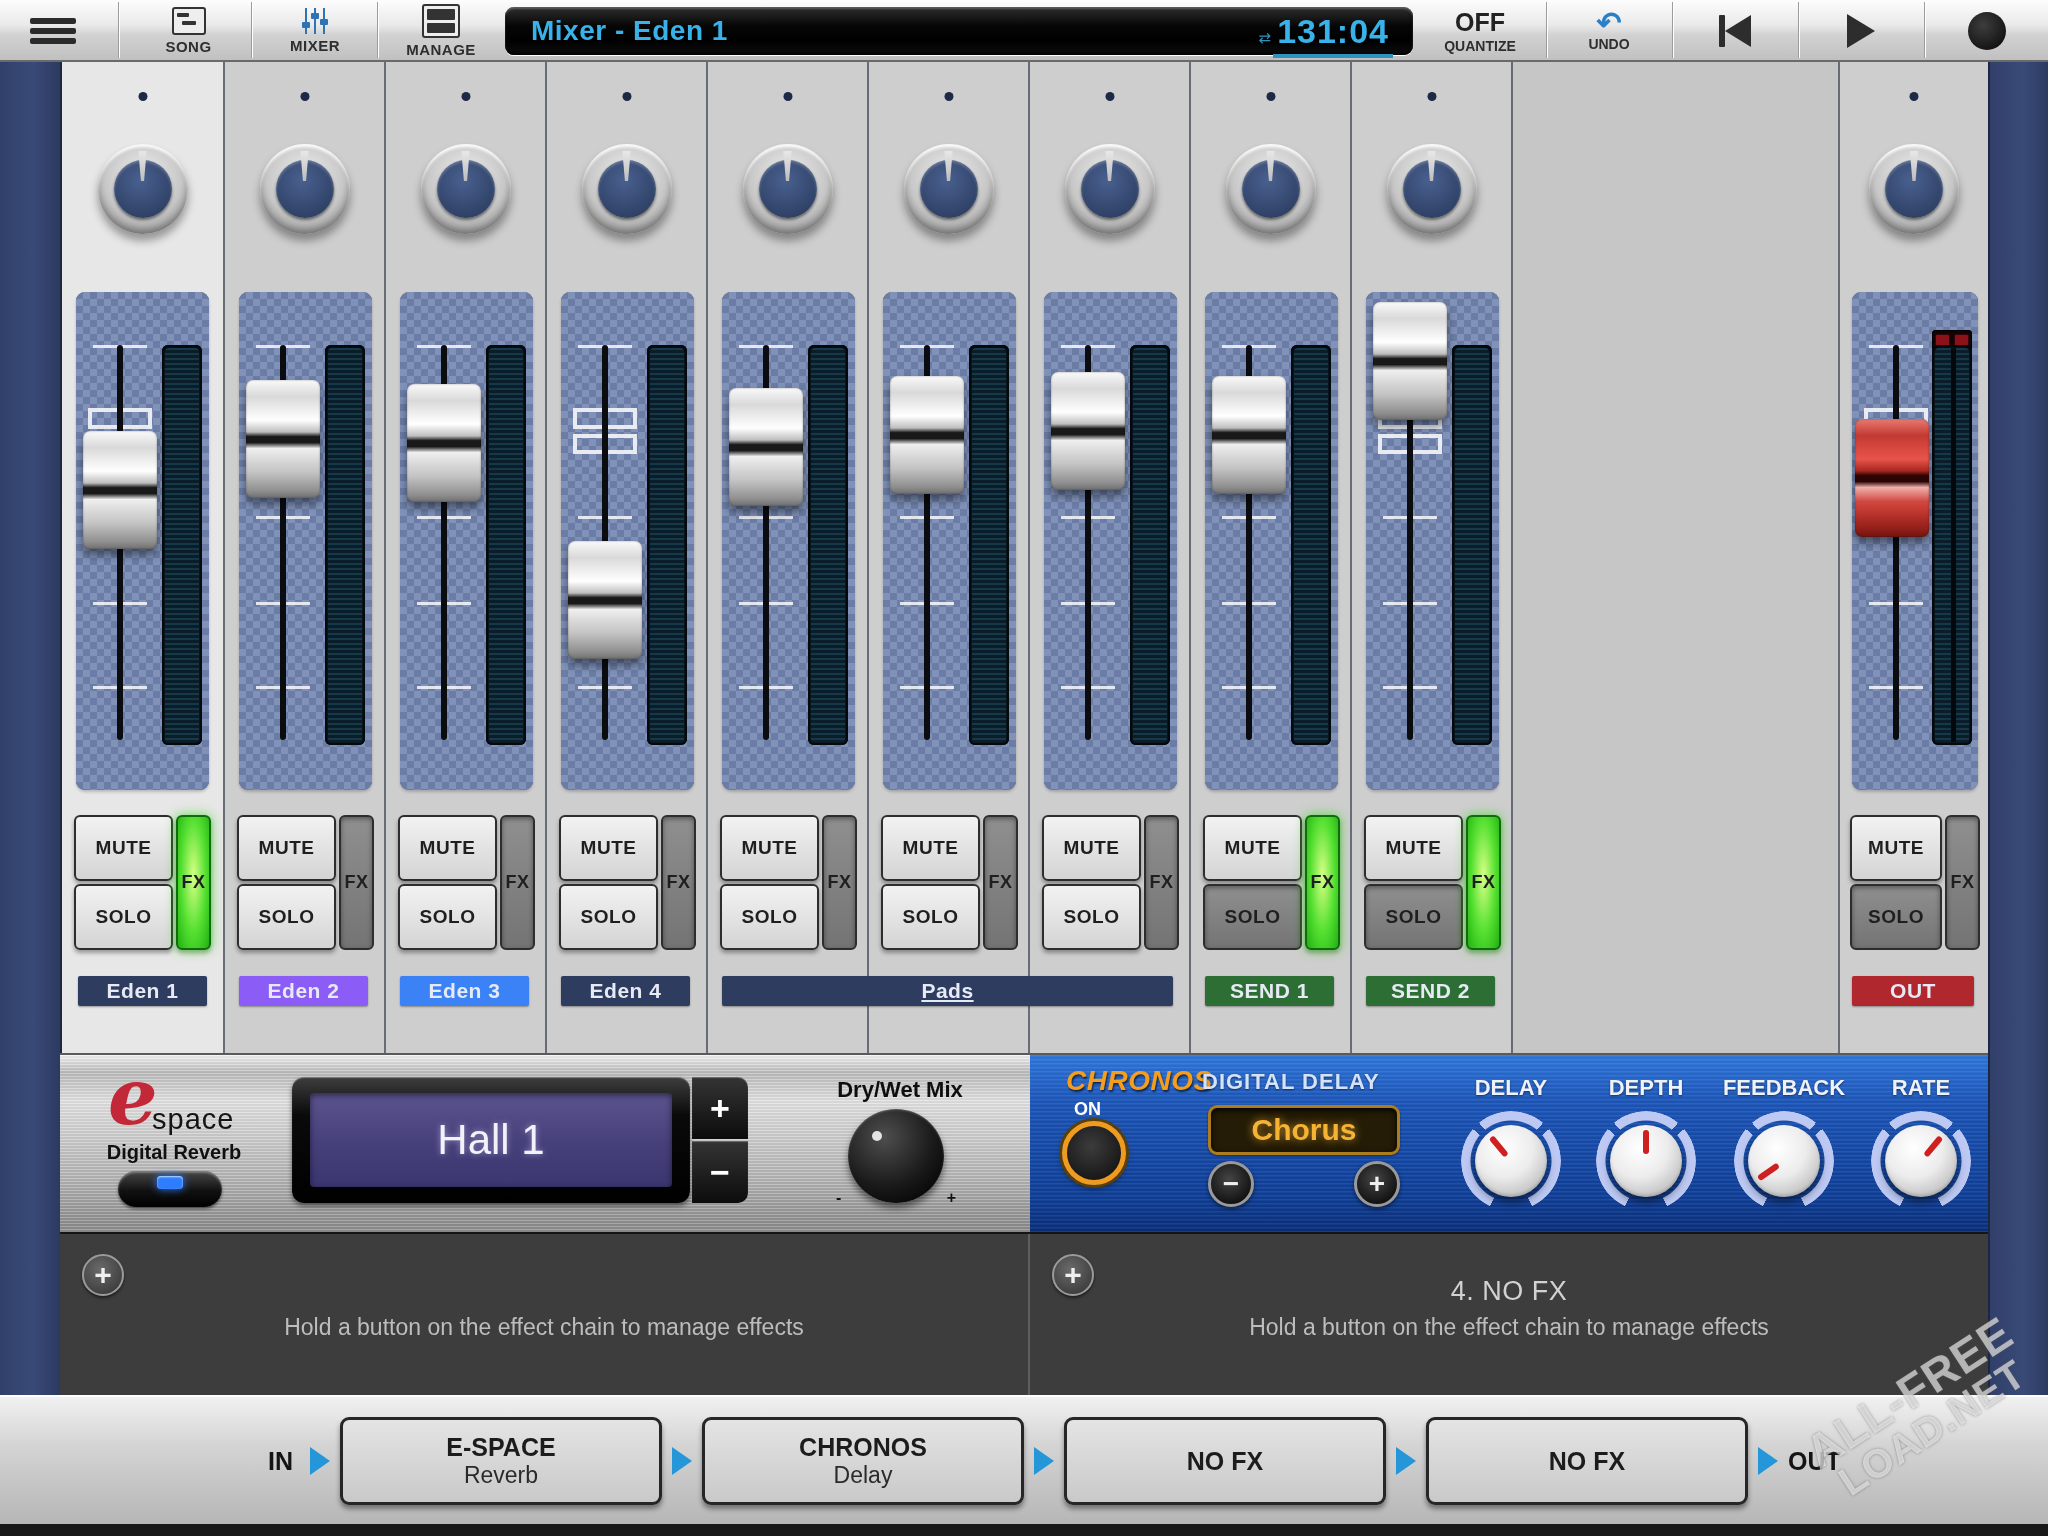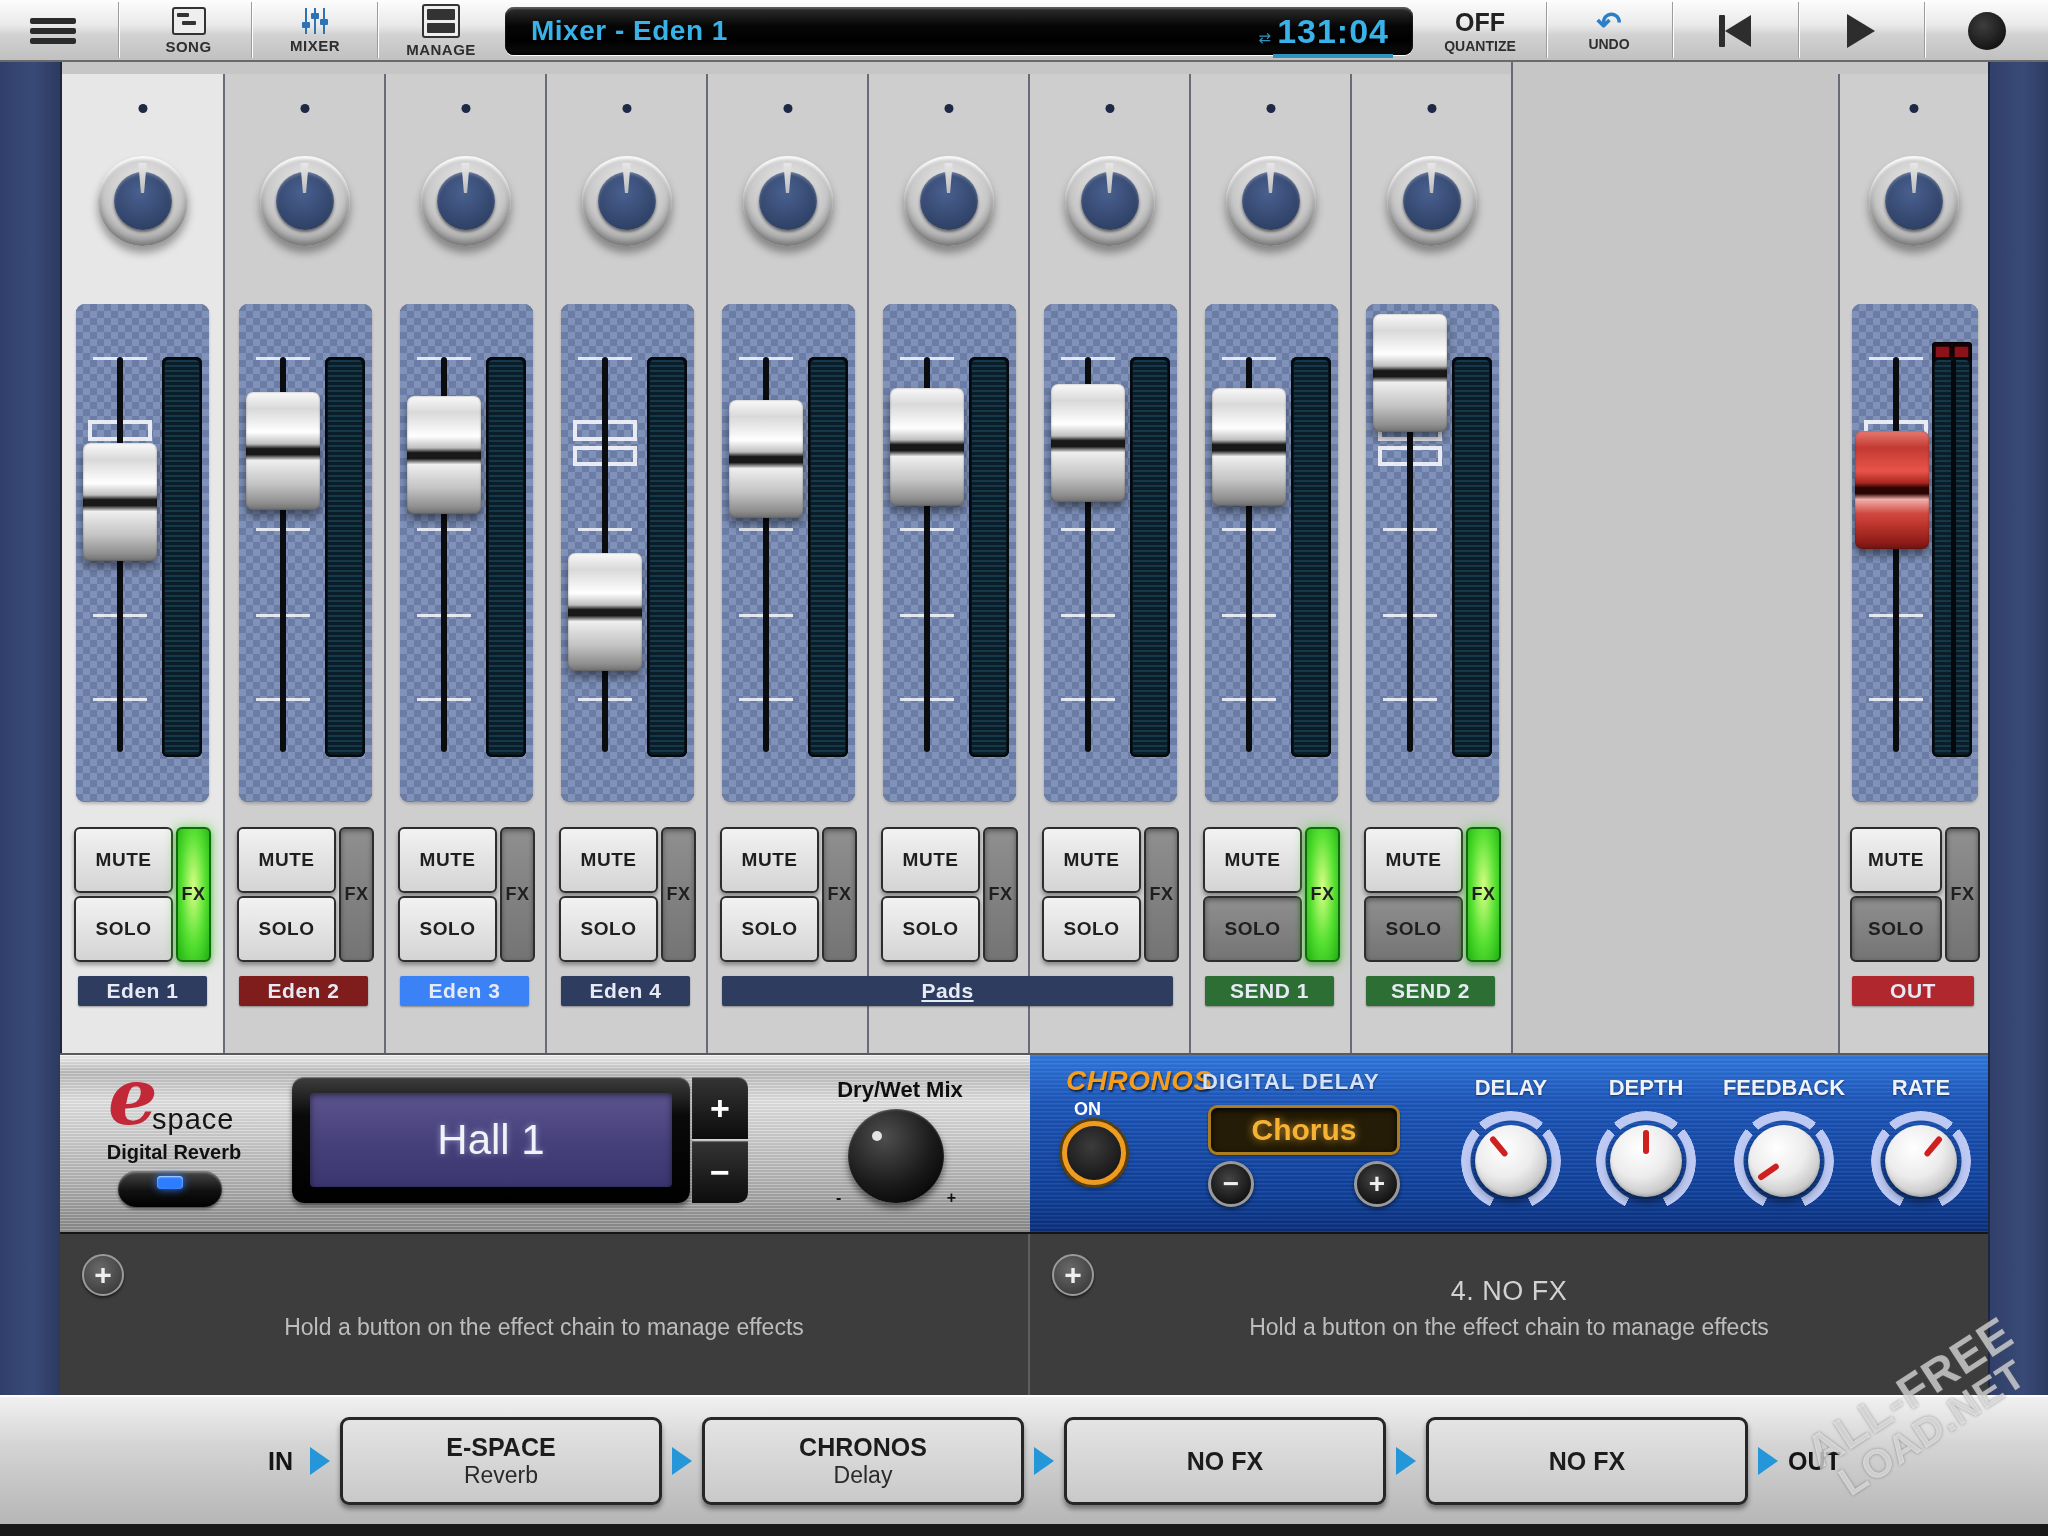--- a/index.html
+++ b/index.html
@@ -45,21 +45,21 @@
   .ic-play{width:0;height:0;border-top:17px solid transparent;border-bottom:17px solid transparent;border-left:28px solid #2d2d2d;}
   .ic-rec{width:38px;height:38px;border-radius:50%;background:radial-gradient(circle at 40% 35%,#3d3d3d,#141414 75%);}
 
   
   .rail{top:62px;width:60px;height:1462px;background:linear-gradient(90deg,#31406a,#394a77 55%,#2c3a60);}
   #rail-left{left:0;border-right:3px solid #1d2741;}
   #rail-right{left:1988px;border-left:2px solid #1d2741;}
 
   
   #mixer{left:62px;top:62px;width:1926px;height:991px;background:#c6c6c6;}
-  .strip{position:absolute;top:12px;height:991px;background:#cecece;box-sizing:border-box;border-left:2px solid rgba(70,75,92,.75);}
+  .strip{position:absolute;top:0;height:991px;background:#cecece;box-sizing:border-box;border-left:2px solid rgba(70,75,92,.75);}
   .strip.first{border-left:none;}
   .strip.selected{background:#e7e7e7;}
   .dot{position:absolute;top:30px;left:50%;transform:translateX(-50%);width:9px;height:9px;border-radius:50%;background:#1e2946;}
   .panknob{position:absolute;top:82px;left:50%;transform:translateX(-50%);width:90px;height:90px;border-radius:50%;
     background:radial-gradient(circle at 50% 38%,#f2f2f2,#c6c6c6 55%,#8d8d8d 85%,#777);
     box-shadow:0 7px 9px rgba(0,0,0,.35), inset 0 -4px 6px rgba(0,0,0,.25), inset 0 3px 3px #fff;cursor:pointer;}
   .panknob .inner{position:absolute;left:50%;top:50%;transform:translate(-50%,-50%);width:58px;height:58px;border-radius:50%;
     background:radial-gradient(circle at 45% 35%,#49608f,#34476e 60%,#273654);box-shadow:inset 0 2px 3px rgba(255,255,255,.25), 0 2px 3px rgba(0,0,0,.5);}
   .panknob .ptr{position:absolute;left:50%;top:7px;width:13px;height:30px;margin-left:-6.5px;background:linear-gradient(#e8e8e8,#bdbdbd);
     clip-path:polygon(18% 0,82% 0,62% 100%,38% 100%);border-radius:4px;}
@@ -556,21 +556,21 @@
             <div class="fcap red" style="top: 127px; left: 3px;"></div>
           </div>
         </div>
         <div class="btnblock" style="left: 10px; width: 130px;">
           <div class="mbtn" style="left: 0px; top: 0px; width: 92px; height: 66px;">MUTE</div>
           <div class="mbtn pressed" style="left: 0px; top: 69px; width: 92px; height: 66px;">SOLO</div>
           <div class="mbtn fxbtn pressed" style="left: 95px; top: 0px; width: 35px; height: 135px;">FX</div>
         </div>
       </div>
       <div class="chlabel" style="left: 16px; width: 129px; background: rgb(46, 60, 96);">Eden 1</div>
-      <div class="chlabel" style="left: 177px; width: 129px; background: #7f1d1d;">Eden 2</div>
+      <div class="chlabel" style="left: 177px; width: 129px; background: #8b5cf6;">Eden 2</div>
       <div class="chlabel" style="left: 338px; width: 129px; background: #3b82f6;">Eden 3</div>
       <div class="chlabel" style="left: 499px; width: 129px; background: rgb(46, 60, 96);">Eden 4</div>
       <div class="chlabel" style="left: 660px; width: 451px; background: rgb(46, 60, 96); text-decoration: underline;">Pads</div>
       <div class="chlabel" style="left: 1143px; width: 129px; background: rgb(44, 110, 51);">SEND 1</div>
       <div class="chlabel" style="left: 1304px; width: 129px; background: rgb(44, 110, 51);">SEND 2</div>
       <div class="chlabel" style="left: 1790px; width: 122px; background: rgb(177, 39, 46);">OUT</div>
     </div>
 
   <div id="units" class="abs">
     <div id="reverb-unit">

